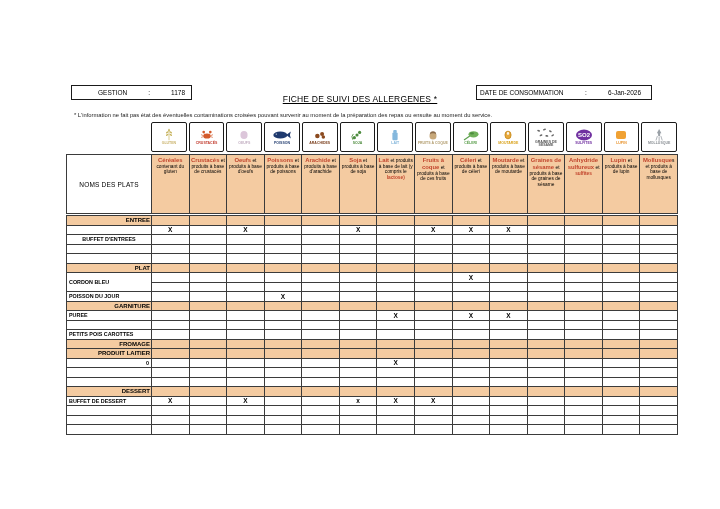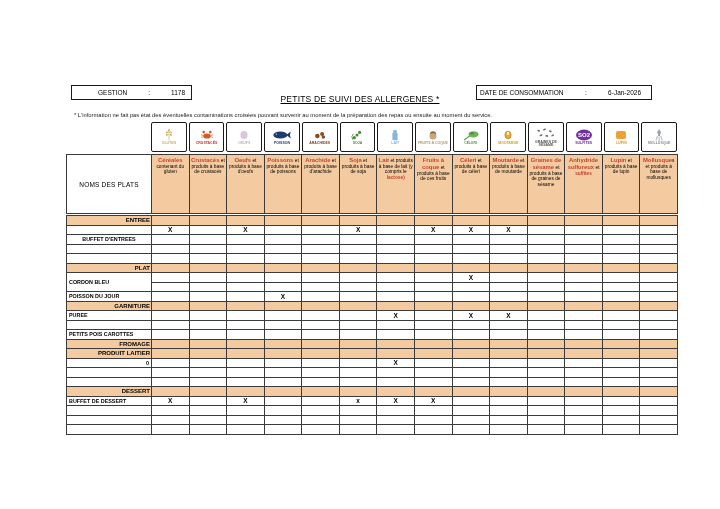--- a/index.html
+++ b/index.html
@@ -63,21 +63,21 @@
 </style>
 </head>
 <body>
 
 <div class="abs hbox" id="gestion-box">
   <span class="lbl">GESTION</span>
   <span class="colon">:</span>
   <span class="val">1178</span>
 </div>
 
-<div class="abs" id="page-title">PETITS DE SUIVI DES ALLERGENES *</div>
+<div class="abs" id="page-title">FICHE DE SUIVI DES ALLERGENES *</div>
 
 <div class="abs hbox" id="date-box">
   <span class="lbl">DATE DE CONSOMMATION</span>
   <span class="colon">:</span>
   <span class="val">6-Jan-2026</span>
 </div>
 
 <div class="abs" id="footnote">* L'information ne fait pas état des éventuelles contaminations croisées pouvant survenir au moment de la préparation des repas ou ensuite au moment du service.</div>
 
 <div class="abs" id="icon-row">

